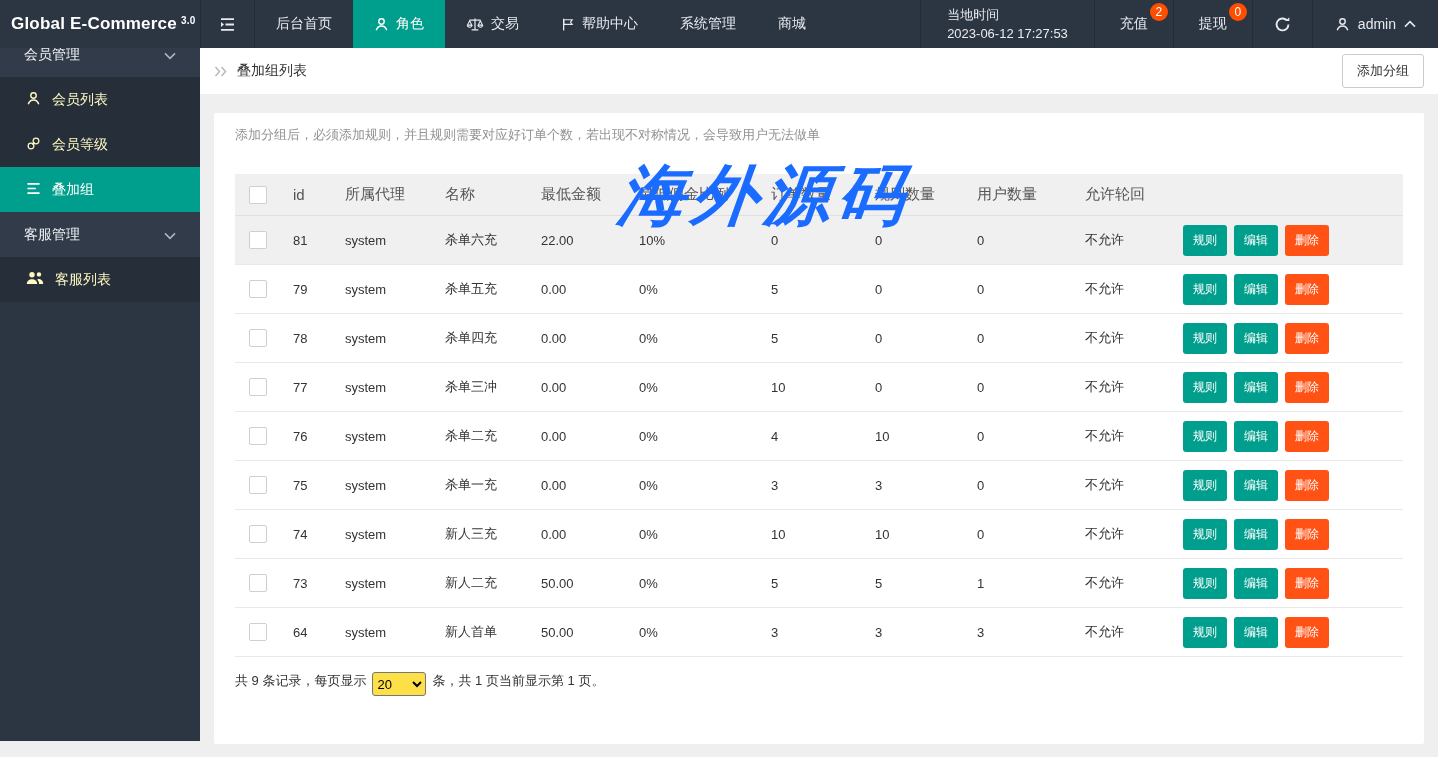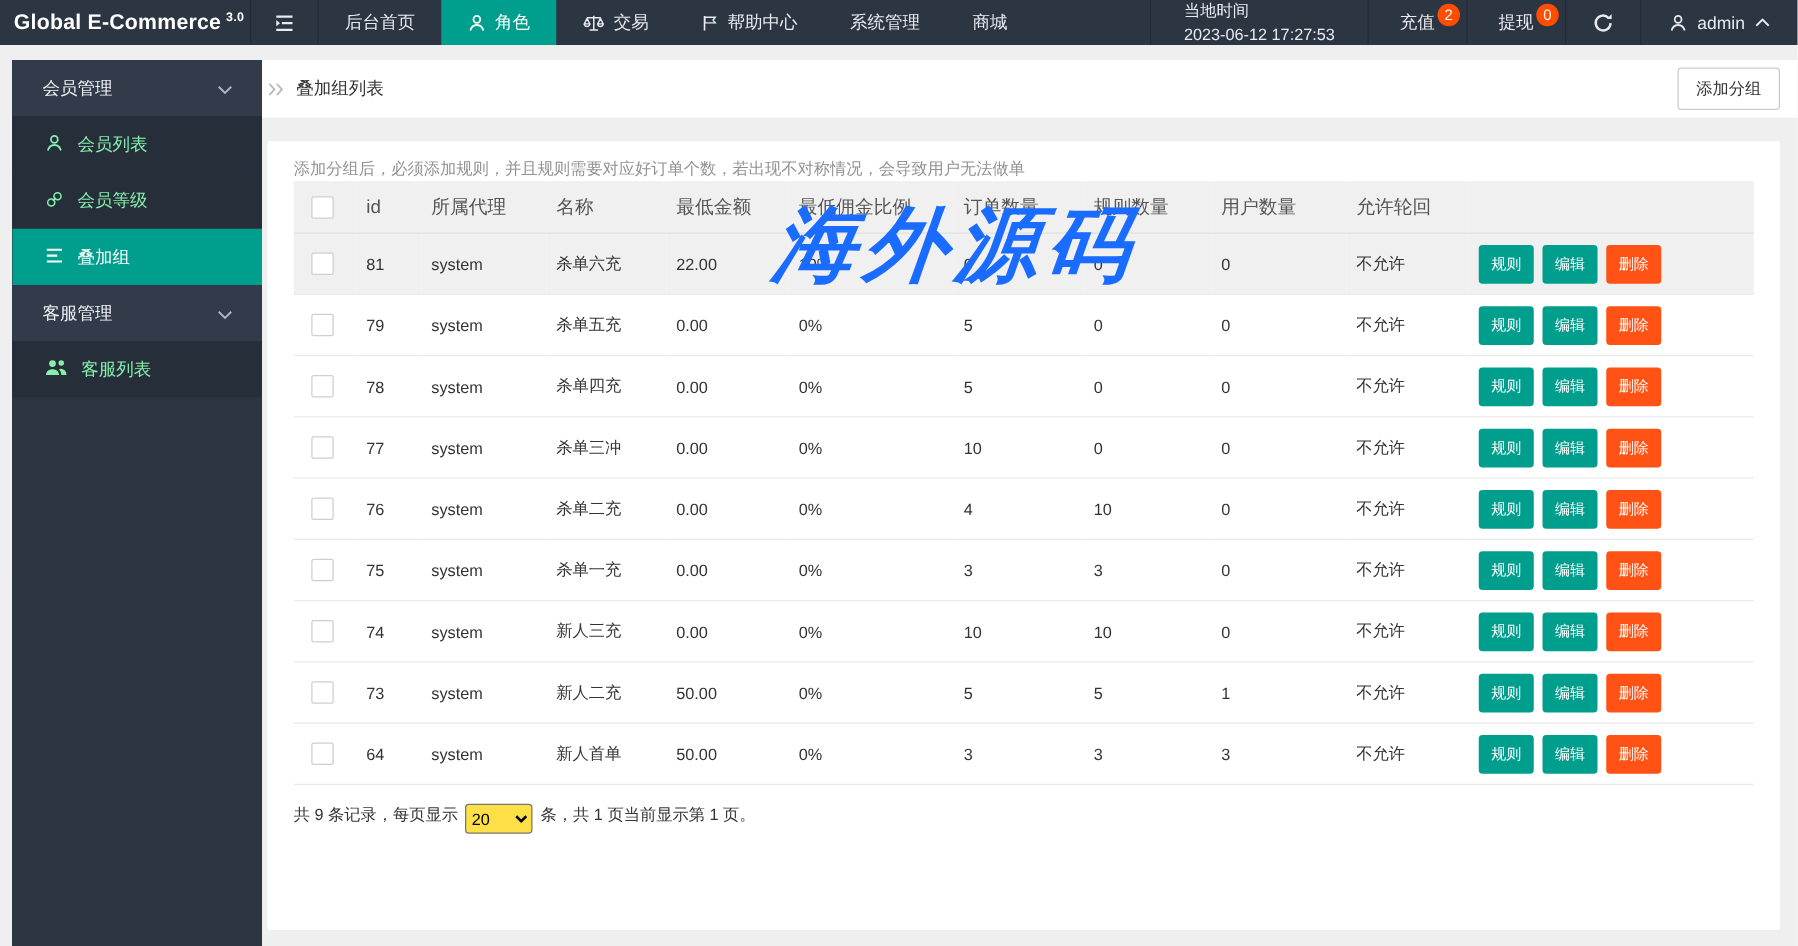--- a/index.html
+++ b/index.html
@@ -5,60 +5,60 @@
   * { box-sizing: border-box; }
   html,body { margin:0; padding:0; }
   body {
     width:1438px; height:757px; overflow:hidden;
     font-family:"Liberation Sans","DejaVu Sans",sans-serif;
     background:#EFEFEF; color:#333;
   }
   :root { --accent:#009E8C; --danger:#FF5214; --badge:#FF4E00; --navbar:#2C3542; --subitem:#262E3A; --wm:#1A6BFF; }
 
   
-  .navbar { position:fixed; top:0; left:0; width:1438px; height:36px;
+  .navbar { position:fixed; top:0; left:0; width:1438px; height:48px;
     background:var(--navbar); display:flex; align-items:stretch; color:#E8EBF0; z-index:30; }
   .logo { width:200px; display:flex; align-items:center; padding-left:11px;
     font-size:17px; font-weight:bold; color:#FFF; letter-spacing:.2px; }
   .logo sup { font-size:10px; font-weight:bold; margin-left:4px; transform:translateY(-4px); }
   .nav-item { display:flex; align-items:center; gap:7px; padding:0 21px;
     font-size:14px; cursor:pointer; position:relative; color:#E8EBF0; }
   .nav-item svg { display:block; }
   .nav-item.active { background:var(--accent); color:#FFF; }
   .nav-toggle { border-left:1px solid rgba(0,0,0,.18); border-right:1px solid rgba(0,0,0,.18); padding:0 18px; }
   .nav-right { margin-left:auto; display:flex; align-items:stretch; }
   .nav-right > * { border-left:1px solid rgba(0,0,0,.18); }
   .nav-right > *:last-child { border-right:none; }
   .nav-time { display:flex; flex-direction:column; justify-content:center; text-align:left;
     padding:0 26px; font-size:13px; line-height:19px; color:#E8EBF0; }
   .badge-item { padding:0 25px; }
   .badge { position:absolute; top:3px; right:5px; min-width:18px; height:18px; border-radius:9px;
     background:var(--badge); color:#FFF; font-size:12px; line-height:18px; text-align:center; padding:0 2px; }
   .user-item { padding:0 22px; gap:8px; }
 
   
-  .sidebar { position:fixed; top:48px; left:0; width:200px; height:709px;
-    background:var(--navbar); z-index:20;margin-left:10px; }
+  .sidebar { position:fixed; top:32px; left:0; width:200px; height:709px;
+    background:var(--navbar); z-index:20; }
   .group-header { height:45px; display:flex; align-items:center; justify-content:space-between;
     padding:0 24px; background:#313B49; font-size:14px; color:#F0F2F5; cursor:pointer; }
   .side-item { height:45px; display:flex; align-items:center; gap:11px; padding:0 26px;
-    background:var(--subitem); color:#86efac; font-size:14px; cursor:pointer; }
+    background:var(--subitem); color:#fef9c3; font-size:14px; cursor:pointer; }
   .side-item.active { background:var(--accent); color:#FFF; }
   .side-item svg, .group-header svg { flex:none; }
 
   
   .main { position:absolute; top:48px; left:200px; width:1238px; height:709px; background:#EFEFEF; }
   .breadcrumb-bar { height:46px; background:#FFF; display:flex; align-items:center;
     padding:0 14px; font-size:14px; color:#333; gap:9px; }
   .bc-icon { color:#B9B9B9; display:flex; align-items:center; }
   .add-btn { margin-left:auto; background:#FFF; border:1px solid #CBCBCB; border-radius:3px;
     padding:7px 14px; font-size:13px; color:#333; cursor:pointer; }
   .content { padding:19px 14px; }
   .card { background:#FFF; height:631px; padding:0 21px; position:relative; border-radius:2px; }
-  .notice { padding-top:13px; margin:0 0 1px; font-size:13px; color:#929292; }
+  .notice { padding-top:13px; margin:0 0 30px; font-size:13px; color:#929292; }
 
   table { width:100%; border-collapse:collapse; table-layout:fixed; }
   thead th { background:#F0F0F0; font-weight:normal; text-align:left; font-size:15px;
     color:#555; padding:11px 8px; }
   tbody td { padding:0 8px; height:49px; font-size:13px; color:#333;
     border-bottom:1px solid #E9E9E9; overflow:hidden; white-space:nowrap; }
   tbody tr:first-child td { border-top:1px solid #E0E0E0; }
   tr.highlight td { background:#F0F0F0; }
   .col-check { padding-left:14px; }
   .checkbox { width:18px; height:18px; border:1px solid #CFCFCF; border-radius:2px;

